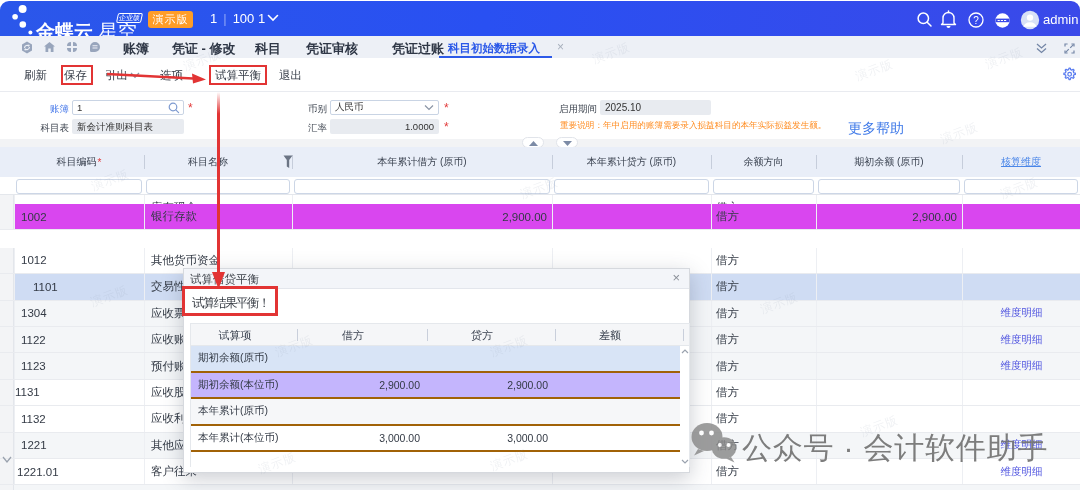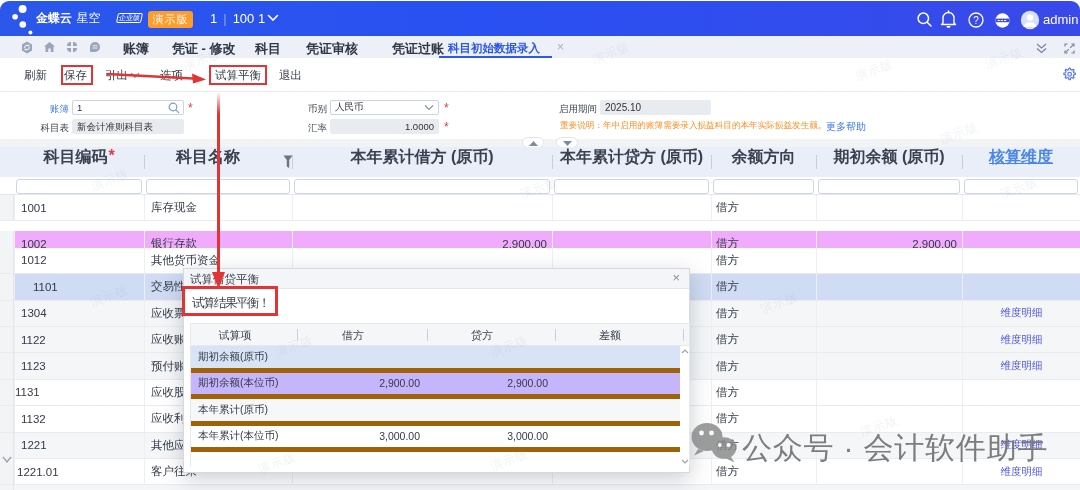--- a/index.html
+++ b/index.html
@@ -4,21 +4,21 @@
 <style>
 *{margin:0;padding:0;box-sizing:border-box;}
 html,body{width:1080px;height:490px;overflow:hidden;background:#fff;
  font-family:"Liberation Sans",sans-serif;-webkit-font-smoothing:antialiased;}
 .abs{position:absolute;}
 #stage{position:relative;width:1080px;height:490px;overflow:hidden;}
 
 #topbar{position:absolute;left:0;top:1px;width:1080px;height:35px;
  background:linear-gradient(90deg,#2b57ea 0%,#2950f2 45%,#3a49e9 100%);
  border-radius:9px 9px 0 0;color:#fff;}
-.logotxt{position:absolute;left:36px;top:9px;font-size:12px;color:#fff;}
+.logotxt{position:absolute;left:36px;top:18px;font-size:19px;color:#fff;}
 .logotxt b{font-weight:700;}
 .logotxt .xk{font-weight:400;opacity:.96;margin-left:2px;}
 .qyb{position:absolute;left:117px;top:12px;width:25px;height:10px;border:1px solid #fff;
  border-radius:2px;transform:skewX(-12deg);font-size:7px;line-height:8px;text-align:center;color:#fff;}
 .demo-badge{position:absolute;left:148px;top:10px;width:45px;height:17px;background:#ff9d28;
  border-radius:3px;color:#fff;font-size:11px;line-height:17px;text-align:center;letter-spacing:1px;}
 .topnum{position:absolute;left:210px;top:10px;font-size:13px;color:#fff;}
 .topnum .sep{color:rgba(255,255,255,.45);padding:0 6px;}
 .admin{position:absolute;left:1043px;top:11px;font-size:13px;color:#fff;}
 
@@ -40,22 +40,22 @@
 .fdis{position:absolute;height:15px;background:#e8ebf0;border-radius:2px;font-size:9.5px;
  color:#333;line-height:15px;padding:0 5px;}
 .star{position:absolute;color:#e23a3a;font-size:12px;}
 
 #splitter{position:absolute;left:0;top:139px;width:1080px;height:8px;background:#f2f3f5;}
 .pill{position:absolute;top:137px;width:22px;height:11px;background:#fff;border:1px solid #e1e4ea;
  border-radius:6px;}
 .pill svg{display:block;margin:2.5px auto 0;}
 
 #ghead{position:absolute;left:0;top:147px;width:1080px;height:30px;background:#e9eef8;}
-.hcell{position:absolute;top:0;height:30px;display:flex;align-items:flex-start;justify-content:center;
- font-size:16px;color:#39414f;font-weight:bold;}
+.hcell{position:absolute;top:0;height:30px;display:flex;align-items:center;justify-content:center;
+ font-size:10px;color:#39414f;}
 .hsep{position:absolute;top:8px;width:1px;height:14px;background:#c6cddb;}
 #gfilter{position:absolute;left:0;top:177px;width:1080px;height:18px;background:#fff;
  border-bottom:1px solid #e4e7ec;}
 .fbox{position:absolute;top:1.5px;height:15px;background:#fff;border:1px solid #ccd6e6;border-radius:3px;}
 .row{position:absolute;left:0;width:1080px;border-bottom:1px solid #e9ebef;}
 .row .cell{position:absolute;top:0;height:100%;display:flex;align-items:center;font-size:11.5px;
  color:#333a45;border-left:1px solid #edeff3;}
 .row .cell.num{justify-content:flex-end;padding-right:5px;}
 .row .cell.ctr{justify-content:center;}
 .gut{position:absolute;left:0;top:0;width:14px;height:100%;background:#f3f4f6;
@@ -68,21 +68,21 @@
  border-bottom:1px solid #e3e6ec;font-size:11.5px;color:#3a3f47;line-height:20px;padding-left:6px;}
 #dlg .x{position:absolute;right:9px;top:1px;font-size:13px;color:#8a8f98;}
 #dlg .msg{position:absolute;left:8px;top:26px;font-family:"Liberation Serif",serif;
  font-size:12.5px;letter-spacing:-1.5px;color:#3a3f47;}
 #dtable{position:absolute;left:6px;top:54px;width:500px;height:144px;border:1px solid #e5e8ec;border-bottom:none;}
 #dtable .dh{position:absolute;left:0;top:0;width:100%;height:22px;background:#f5f6f8;
  border-bottom:1px solid #e5e8ec;}
 #dtable .dhc{position:absolute;top:0;height:22px;display:flex;align-items:center;
  justify-content:center;padding-right:18px;font-size:11px;color:#39414f;}
 #dtable .dsep{position:absolute;top:5px;width:1px;height:12px;background:#c9cfdb;}
-.drow{position:absolute;left:0;width:492px;height:26.5px;border-bottom:5px solid #a16207;padding-left:12px;}
+.drow{position:absolute;left:0;width:492px;height:26.5px;border-bottom:2px solid #a16207;padding-left:12px;}
 .drow .dc{position:absolute;top:0;height:100%;display:flex;align-items:center;font-size:10.5px;color:#333a45;}
 .drow .dc.num{justify-content:flex-end;padding-right:7px;}
 #dscroll{position:absolute;right:0;top:22px;width:9px;height:121px;background:#fff;}
 
 .redbox{position:absolute;border:2px solid #e23434;z-index:50;}
 #annot{position:absolute;left:0;top:0;width:1080px;height:490px;z-index:50;pointer-events:none;}
 
 .wm{position:absolute;font-size:12px;color:#8e9aae;opacity:.13;transform:rotate(-20deg);
  z-index:45;letter-spacing:1px;}
 #wechat{position:absolute;left:686px;top:418px;z-index:60;}
@@ -206,21 +206,21 @@
     <path d="M1 0.5 L5 4.5 L9 0.5" stroke="#8b95a5" stroke-width="1.2" fill="none"></path>
   </svg>
   <div class="star" style="left:444px;top:9px;">*</div>
   <div class="flabel" style="left:283px;top:30px;width:44px;">汇率</div>
   <div class="fdis" style="left:330px;top:27px;width:109px;text-align:right;">1.0000</div>
   <div class="star" style="left:444px;top:28px;">*</div>
 
   <div class="flabel" style="left:552px;top:11px;width:45px;">启用期间</div>
   <div class="fdis" style="left:600px;top:8px;width:111px;font-size:10px;">2025.10</div>
   <div style="position:absolute;left:560px;top:28px;font-size:8.6px;color:#ff8b1f;">重要说明：年中启用的账簿需要录入损益科目的本年实际损益发生额。</div>
-  <div style="position:absolute;left:826px;top:28px;font-size:10px;color:#3e79e8;">更多帮助</div>
+  <div style="position:absolute;left:848px;top:28px;font-size:14px;color:#3e79e8;">更多帮助</div>
 </div>
 
 <div id="splitter"></div>
 <div class="pill" style="left:522px;">
       <svg width="9" height="5" viewBox="0 0 9 5">
         <path d="M4.5 0 L9 5 L0 5 Z" fill="#7c8ba6"></path>
       </svg>
     </div>
 <div class="pill" style="left:556px;">
       <svg width="9" height="5" viewBox="0 0 9 5">
@@ -266,21 +266,21 @@
         <span style="padding-left:6px">库存现金</span>
       </div>
       <div class="cell num" style="left:292px;width:260px;"></div>
       <div class="cell num" style="left:552px;width:159px;"></div>
       <div class="cell" style="left:711px;width:105px;">
         <span style="padding-left:4px">借方</span>
       </div>
       <div class="cell num" style="left:816px;width:146px;"></div>
       <div class="cell ctr" style="left:962px;width:118px;"></div>
     </div>
-<div class="row" style="top:231px;height:26.4px;background:#f0abfc;padding-left:24px;">
+<div class="row" style="top:204px;height:26.4px;background:#d946ef;padding-left:24px;">
       <div class="gut" style=""></div>
       <div class="cell" style="left:14px;width:130px;">
         <span style="padding-left:6px">1002</span>
       </div>
       <div class="cell" style="left:144px;width:148px;">
         <span style="padding-left:6px">银行存款</span>
       </div>
       <div class="cell num" style="left:292px;width:260px;">2,900.00</div>
       <div class="cell num" style="left:552px;width:159px;"></div>
       <div class="cell" style="left:711px;width:105px;">

